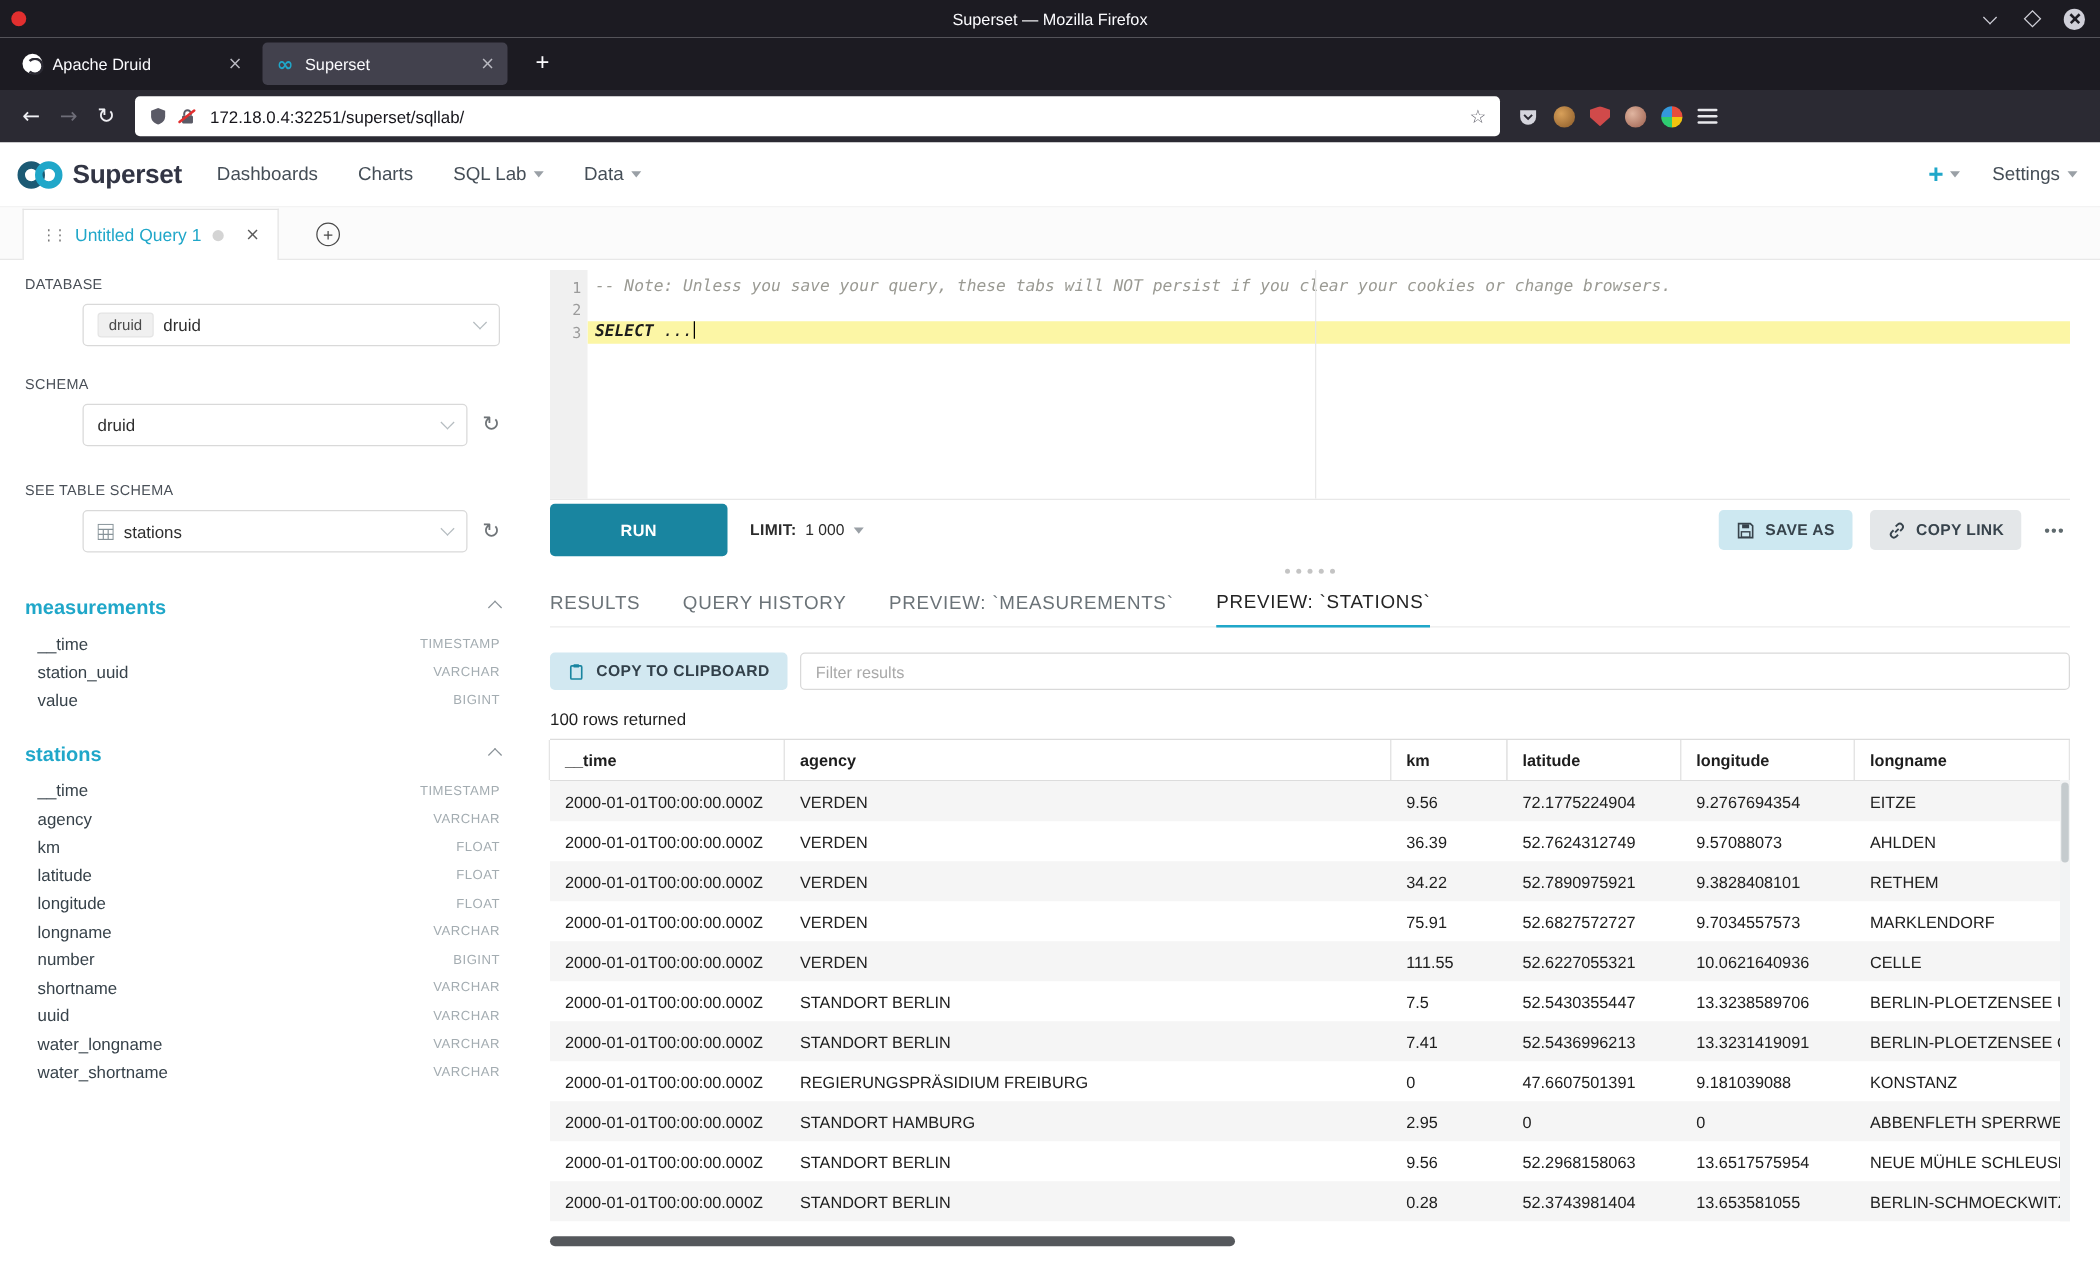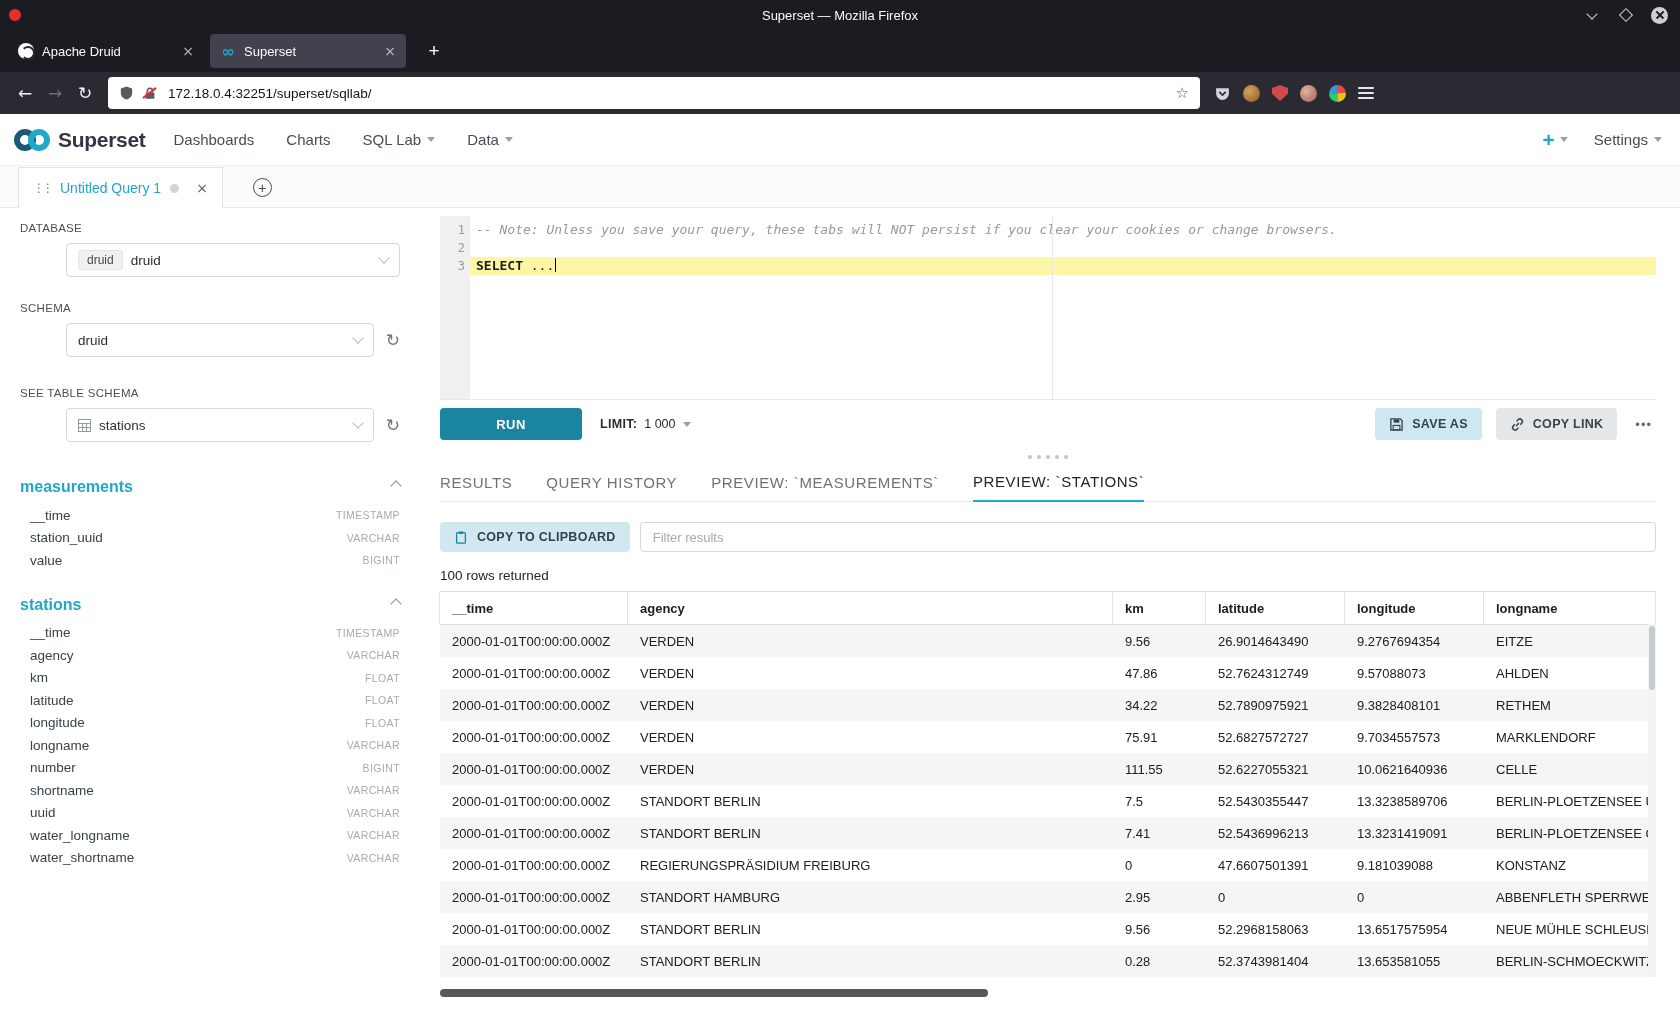--- a/index.html
+++ b/index.html
@@ -89,30 +89,30 @@
   .chev-up { width:8px; height:8px; border-right:1.5px solid #8a9298; border-bottom:1.5px solid #8a9298; transform:rotate(-135deg); margin-top:4px; }
   .col-row { display:flex; align-items:center; justify-content:space-between; height:22.5px; padding-left:10px; }
   .col-name { font-size:13.5px; color:#37424a; }
   .col-type { font-size:10.5px; color:#a3acb1; letter-spacing:0.4px; }
 
   
   .main { flex:1; display:flex; flex-direction:column; padding:8px 24px 0 10px; overflow:hidden; }
   .editor { display:flex; height:184px; border-bottom:1px solid #e8e8e8; font-family:"DejaVu Sans Mono",monospace; font-size:13px; flex:0 0 auto; }
   .gutter { width:30px; background:#f0f0f0; color:#9b9b9b; text-align:right; padding:5px 5px 0 0; line-height:18px; font-size:12px; flex:0 0 auto; }
   .code { flex:1; padding-top:5px; line-height:18px; position:relative; overflow:hidden; }
-  .code-line { height:18px; white-space:pre; padding-left:6px; color:#1c1c1c; }
+  .code-line { height:18px; white-space:pre; padding-left:6px; color:#1c1c1c;font-style:italic; }
   .code-line.comment { color:#9a9a93; font-style:italic; }
   .code-line.active { background:#fcf6a5; }
   .kw { font-weight:bold; }
   .cursor { display:inline-block; width:0; border-left:1.6px solid #000; height:14px; vertical-align:-2px; margin-left:1px; }
   .ruler { position:absolute; left:582px; top:0; bottom:0; width:1px; background:#e8e8e8; }
 
   
   .run-toolbar { height:48px; display:flex; align-items:center; flex:0 0 auto; }
-  .run-btn { width:142px; height:32px; background:#1985a0; color:#fff; font-weight:bold; font-size:13px; letter-spacing:0.4px; border-radius:4px; display:flex; align-items:center; justify-content:center; }
+  .run-btn { width:142px; height:42px; background:#1985a0; color:#fff; font-weight:bold; font-size:13px; letter-spacing:0.4px; border-radius:4px; display:flex; align-items:center; justify-content:center; }
   .limit { margin-left:18px; display:flex; align-items:center; gap:7px; font-size:12.5px; color:#2b2b2b; }
   .limit-label { font-weight:bold; letter-spacing:0.3px; }
   .toolbar-right { margin-left:auto; display:flex; align-items:center; gap:14px; }
   .btn-sm { height:32px; padding:0 14px; border-radius:4px; display:flex; align-items:center; gap:8px; font-size:12.5px; font-weight:bold; letter-spacing:0.3px; color:#37434c; }
   .btn-save { background:#cde8f1; }
   .btn-copylink { background:#e4e7e9; }
   .more-btn { color:#5f6a6e; font-size:13px; letter-spacing:1px; padding:0 4px; }
 
   .split-divider { height:18px; display:flex; align-items:center; justify-content:center; gap:5px; flex:0 0 auto; }
   .split-divider i { width:4px; height:4px; border-radius:50%; background:#c4c4c4; }
@@ -443,28 +443,28 @@
             <span class="gh-cell">km</span>
             <span class="gh-cell">latitude</span>
             <span class="gh-cell">longitude</span>
             <span class="gh-cell">longname</span>
           </div>
           <div class="grid-body">
             <div class="grid-row">
                 <span class="gc">2000-01-01T00:00:00.000Z</span>
                 <span class="gc">VERDEN</span>
                 <span class="gc">9.56</span>
-                <span class="gc">26.9014643490</span>
+                <span class="gc">72.1775224904</span>
                 <span class="gc">9.2767694354</span>
                 <span class="gc">EITZE</span>
               </div>
             <div class="grid-row">
                 <span class="gc">2000-01-01T00:00:00.000Z</span>
                 <span class="gc">VERDEN</span>
-                <span class="gc">47.86</span>
+                <span class="gc">36.39</span>
                 <span class="gc">52.7624312749</span>
                 <span class="gc">9.57088073</span>
                 <span class="gc">AHLDEN</span>
               </div>
             <div class="grid-row">
                 <span class="gc">2000-01-01T00:00:00.000Z</span>
                 <span class="gc">VERDEN</span>
                 <span class="gc">34.22</span>
                 <span class="gc">52.7890975921</span>
                 <span class="gc">9.3828408101</span>

